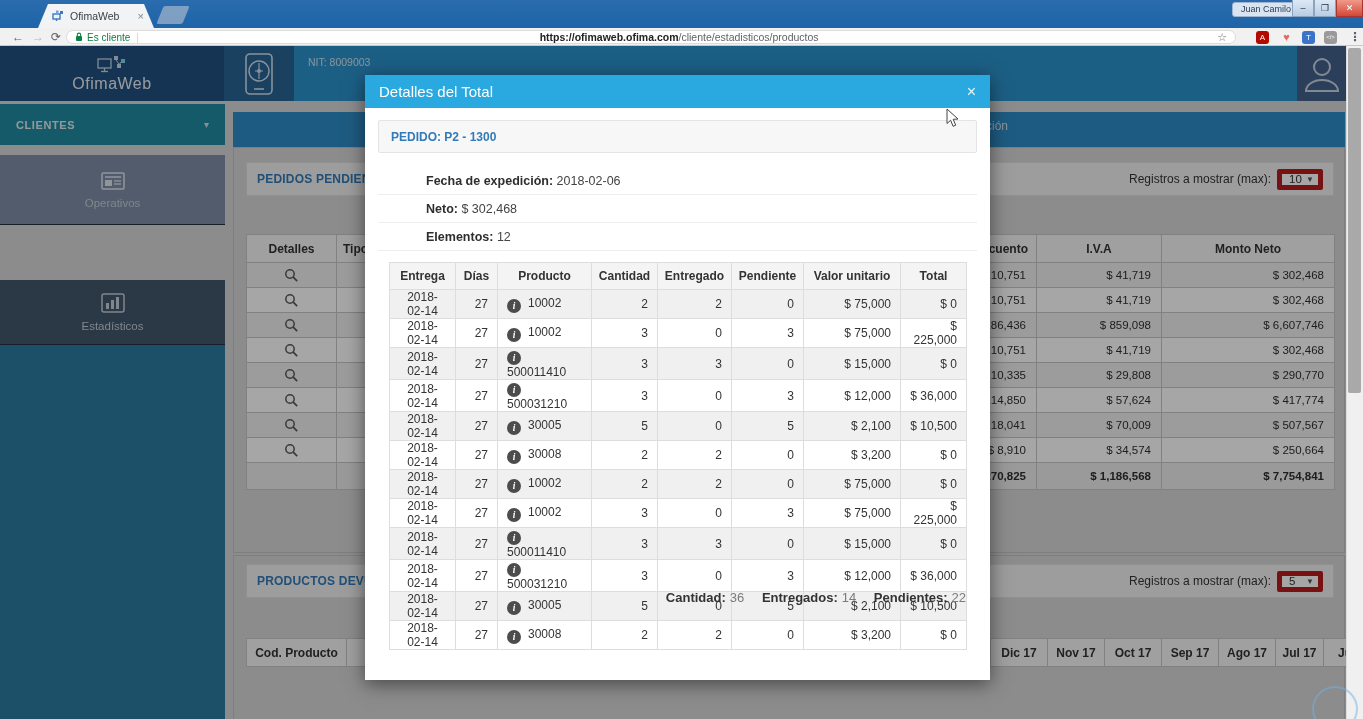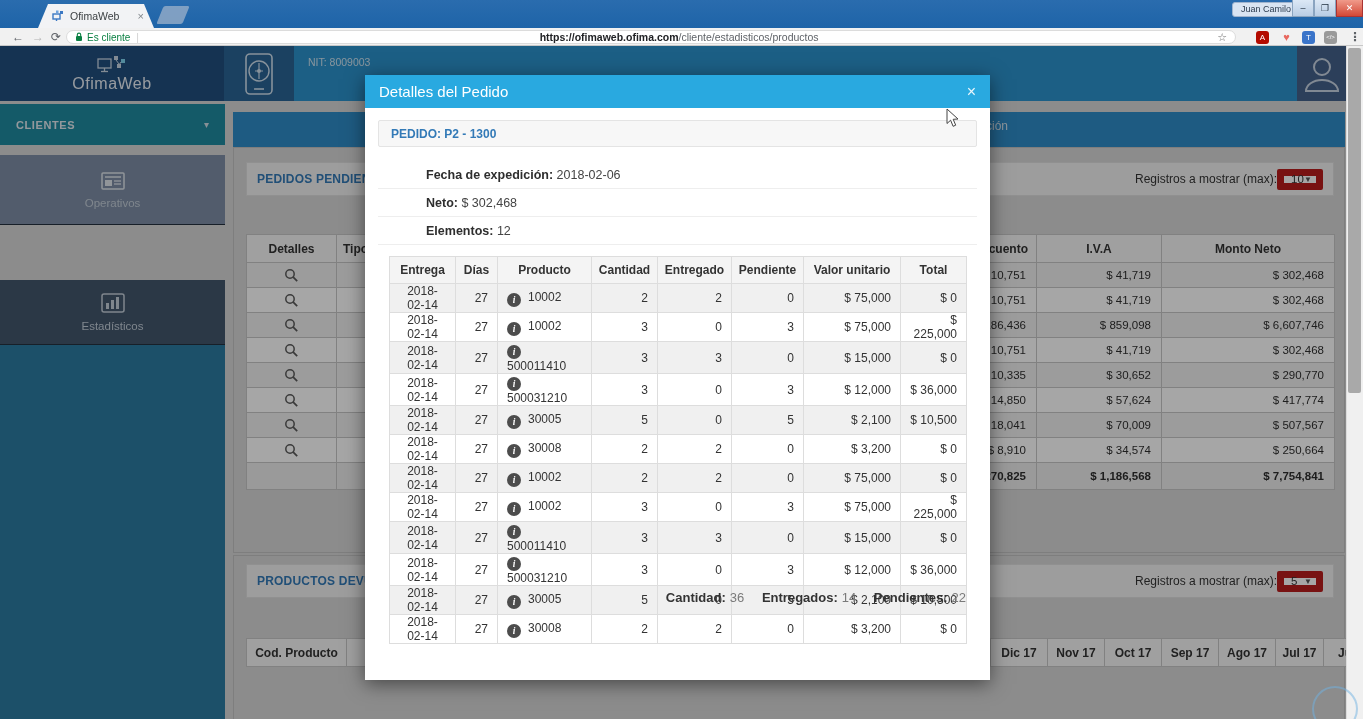--- a/index.html
+++ b/index.html
@@ -49,22 +49,22 @@
   .side-fill{left:0;top:299px;width:225px;height:374px;background:#2c7ca2;}
 
   
   .bluebar{left:233px;width:1112px;background:#2e8cc8;}
   .bluebar .bartext{position:absolute;left:12px;top:8px;color:#dce9f2;font-size:12px;font-weight:bold;letter-spacing:.3px;}
   .frag{position:absolute;left:753px;top:7px;color:#d5e4ef;font-size:12px;}
   .panel{left:233px;width:1112px;background:#d7d7d7;border:1px solid #c2c2c2;}
   .phead{position:absolute;left:12px;width:1088px;height:34px;background:#f2f2f2;border:1px solid #ddd;
          display:flex;align-items:center;padding:0 10px;}
   .phead .ptitle{color:#337ab7;font-size:12px;font-weight:bold;letter-spacing:.2px;flex:1;white-space:nowrap;}
-  .phead .reclabel{color:#333;font-size:12px;white-space:nowrap;}
-  .selbox{width:46px;height:21px;background:#fff;border:7px solid #b91c1c;border-radius:2px;font-size:11.5px;color:#333;
+  .phead .reclabel{color:#333;font-size:12px;margin-right:6px;white-space:nowrap;}
+  .selbox{width:46px;height:21px;background:#fff;border:5px solid #b91c1c;border-radius:2px;font-size:11.5px;color:#333;
           display:flex;align-items:center;padding:0 4px 0 7px;}
   .selbox .v{flex:1;}
   .selbox .c{font-size:8px;color:#555;}
 
   table{border-collapse:collapse;}
   .bgtable{position:absolute;left:12px;background:#fff;font-size:11.5px;color:#2f2f2f;table-layout:fixed;}
   .bgtable th{background:#f6f6f6;border:1px solid #c6c6c6;font-size:12px;color:#333;height:28px;font-weight:bold;}
   .bgtable td{border:1px solid #c6c6c6;height:25px;padding:0 10px;}
   .bgtable tr.odd td{background:#f0f0f0;}
   .bgtable tr.total td{background:#ededed;font-weight:bold;height:27px;}
@@ -79,21 +79,21 @@
 
   
   .sbtrack{left:1346px;top:46px;width:17px;height:673px;background:#f0f0f0;border-left:1px solid #dcdcdc;}
   .sbthumb{left:1348px;top:48px;width:13px;height:345px;background:#a9a9a9;border-radius:2px;}
 
   
   .modal{left:365px;top:75px;width:625px;height:605px;background:#fff;z-index:100;box-shadow:0 4px 18px rgba(0,0,0,.5);}
   .modal-head{height:33px;background:#29a9e0;display:flex;align-items:center;padding:0 14px;}
   .modal-title{color:#fff;font-size:15px;flex:1;}
   .modal-x{color:#fff;font-size:16px;line-height:16px;opacity:.9;}
-  .pedido-box{margin:12px 13px 0 13px;height:27px;background:#f7f7f7;border:1px solid #e4e4e4;border-radius:2px;
+  .pedido-box{margin:12px 13px 0 13px;height:33px;background:#f7f7f7;border:1px solid #e4e4e4;border-radius:2px;
        display:flex;align-items:center;padding:0 12px;color:#337ab7;font-size:12px;font-weight:bold;}
   .field{margin:0 13px;padding:7px 2px 6px 2px;border-bottom:1px solid #eee;font-size:12.5px;color:#444;}
   .field b{color:#2e2e2e;padding-left:46px;}
   .mtable{margin:11px 0 0 24px;width:577px;font-size:12px;color:#333;table-layout:fixed;}
   .mtable th{background:#f4f4f4;border:1px solid #ddd;height:27px;font-weight:bold;font-size:12px;}
   .mtable td{border:1px solid #ddd;height:26px;padding:0 9px;}
   .mtable tr.odd td{background:#f0f0f0;}
   .info{display:inline-block;width:14px;height:14px;border-radius:50%;background:#4c4c4c;color:#fff;
        font-size:9.5px;line-height:14px;text-align:center;font-style:italic;font-family:"Liberation Serif",serif;
        font-weight:bold;margin-right:7px;vertical-align:-2px;}
@@ -285,21 +285,21 @@
               <td class="r">$ 302,468</td>
             </tr>
           <tr class="odd">
               <td class="c"><span class="mag"><svg width="15" height="15" viewBox="0 0 15 15">
                     <circle cx="6" cy="6" r="4.2" fill="none" stroke="#5a5a5a" stroke-width="1.5"></circle>
                     <line x1="9.2" y1="9.2" x2="13.2" y2="13.2" stroke="#5a5a5a" stroke-width="1.8"></line>
                   </svg></span></td>
               <td></td>
               <td></td>
               <td class="r">$ 10,335</td>
-              <td class="r">$ 30,652</td>
+              <td class="r">$ 29,808</td>
               <td class="r">$ 290,770</td>
             </tr>
           <tr>
               <td class="c"><span class="mag"><svg width="15" height="15" viewBox="0 0 15 15">
                     <circle cx="6" cy="6" r="4.2" fill="none" stroke="#5a5a5a" stroke-width="1.5"></circle>
                     <line x1="9.2" y1="9.2" x2="13.2" y2="13.2" stroke="#5a5a5a" stroke-width="1.8"></line>
                   </svg></span></td>
               <td></td>
               <td></td>
               <td class="r">$ 14,850</td>
@@ -390,21 +390,21 @@
     </div>
 
     <div class="abs overlay"></div>
   </div>
 
   <div class="abs sbtrack"></div>
   <div class="abs sbthumb"></div>
 
   <div class="abs modal">
     <div class="modal-head">
-      <span class="modal-title">Detalles del Pedido</span>
+      <span class="modal-title">Detalles del Total</span>
       <span class="modal-x">×</span>
     </div>
     <div class="pedido-box">PEDIDO: P2 - 1300</div>
     <div class="field" style="margin-top:14px;"><b>Fecha de expedición:</b> <span>2018-02-06</span></div>
     <div class="field"><b>Neto:</b> <span>$ 302,468</span></div>
     <div class="field"><b>Elementos:</b> <span>12</span></div>
 
     <table class="mtable">
       <colgroup>
           <col style="width:66px">

